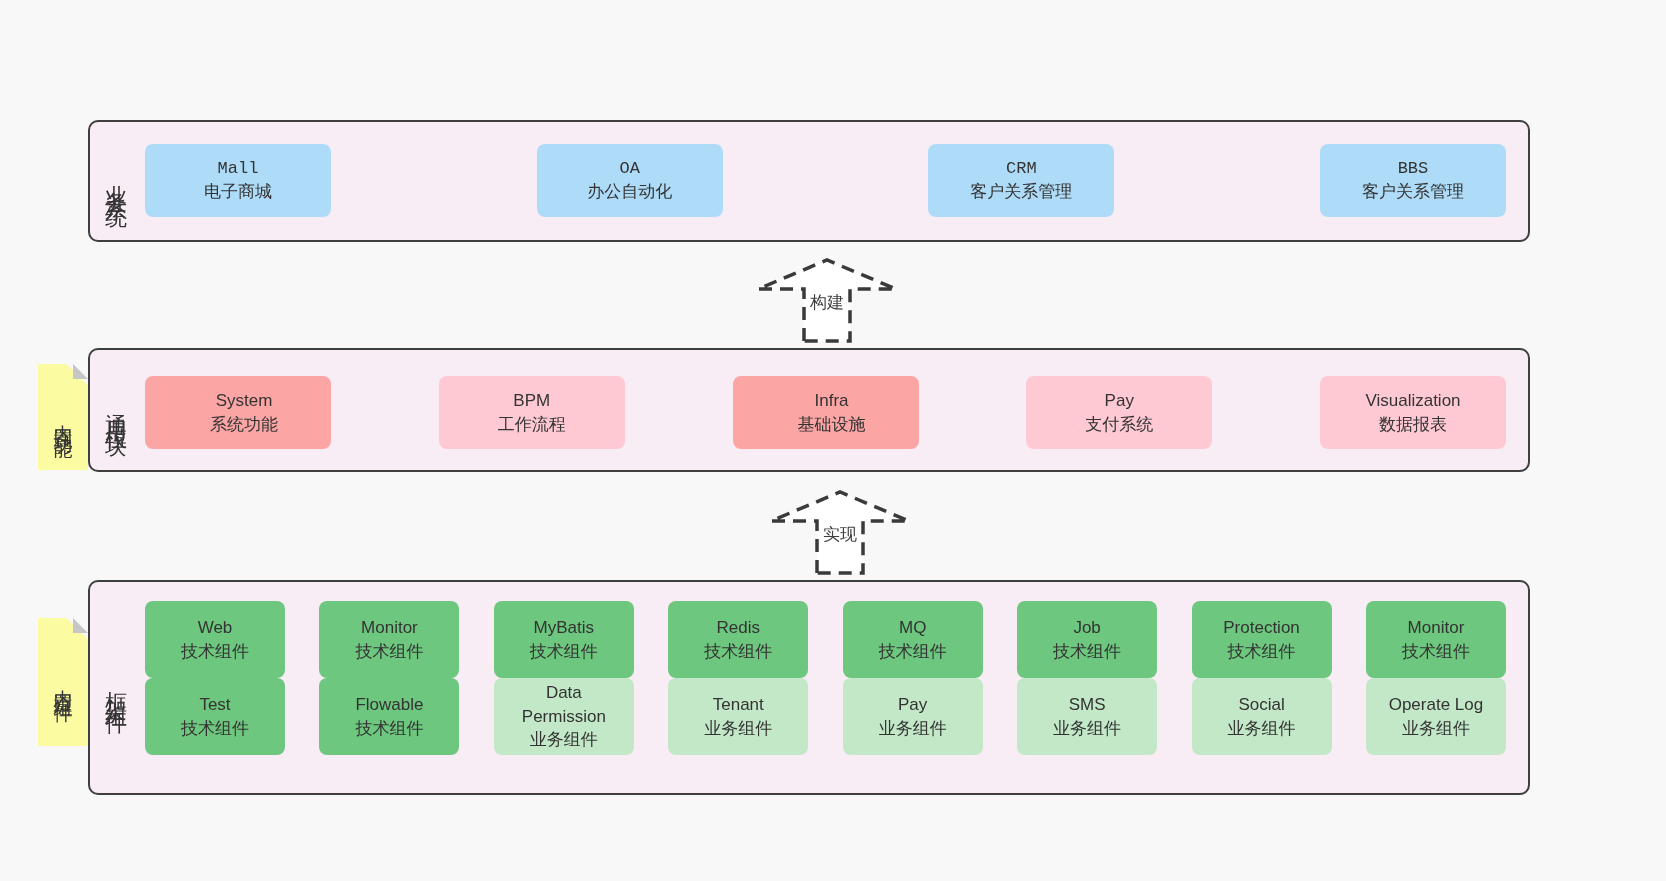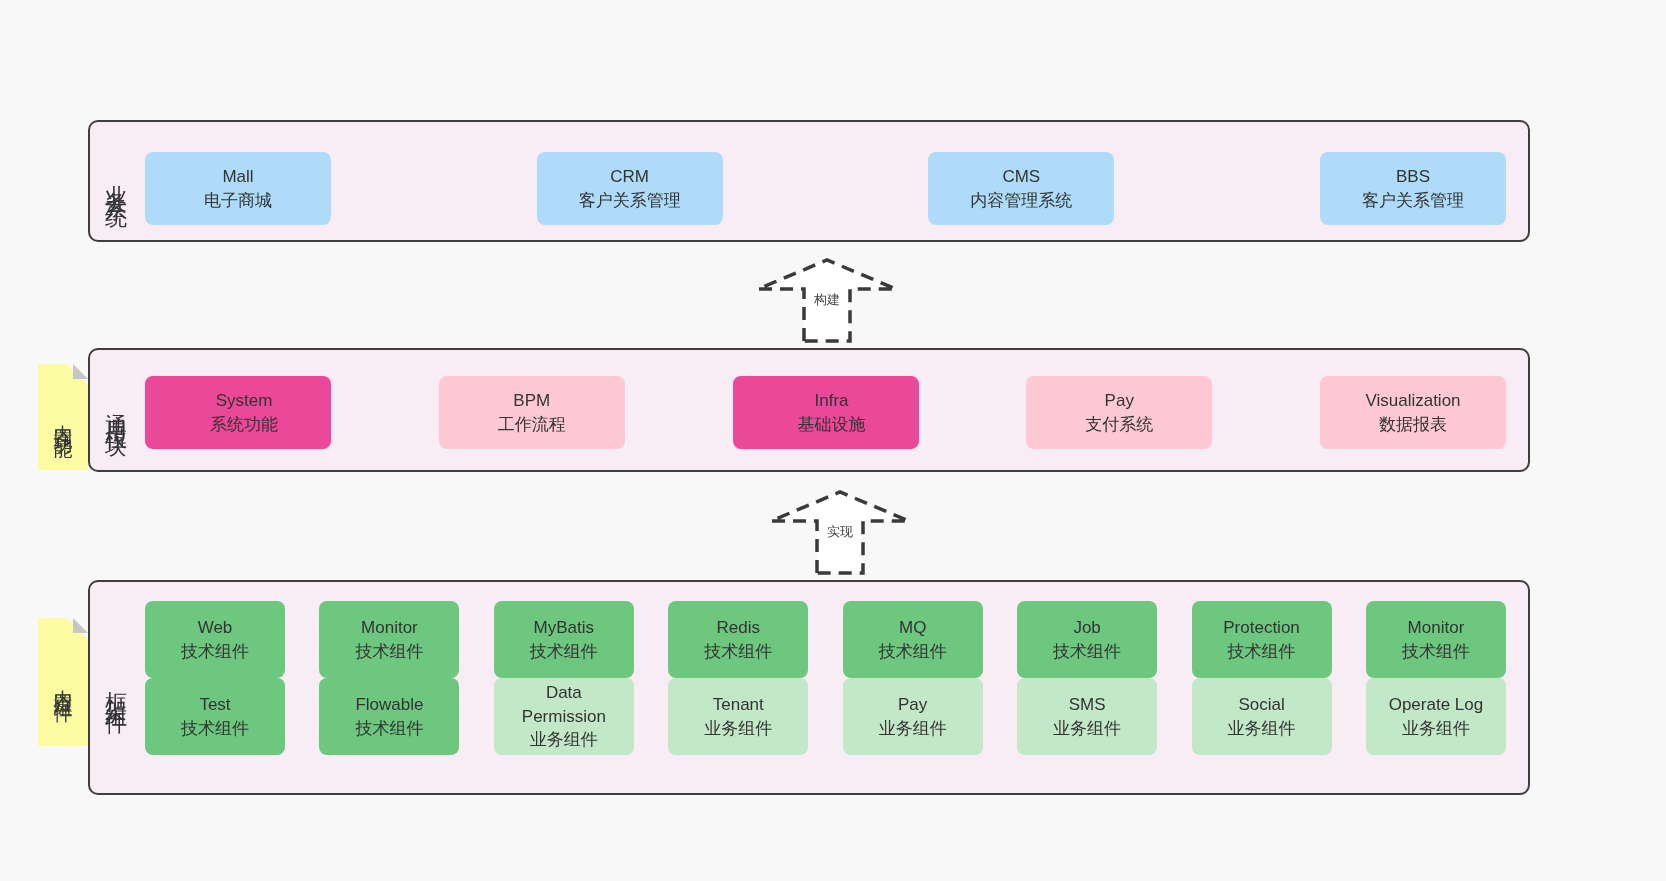--- a/index.html
+++ b/index.html
@@ -27,21 +27,21 @@
   }
   .box{
     display:flex;flex-direction:column;align-items:center;justify-content:center;
     border-radius:8px;text-align:center;line-height:1.4;font-size:17px;
     box-sizing:border-box;padding:4px 8px;
   }
   .section--modules .box,.section--business .box{width:186px;height:73px;}
   .section--components .box{width:140px;height:77px;}
   .section--components .box-row + .box-row{}
   .box--blue{background:#aedcf8;}
-  .box--red{background:#ec4899;padding-left:20px;}
+  .box--red{background:#fca5a5;padding-left:20px;}
   .box--pink{background:#ffc9d3;}
   .box--green{background:#6dc77e;}
   .box--green-light{background:#c2e8c8;}
   .box-title,.box-subtitle{width:100%;}
   
   .sticky{
     position:absolute;left:38px;width:50px;
     background:linear-gradient(225deg,transparent 15px,#fbfba1 0);
     display:flex;align-items:center;justify-content:center;
   }
@@ -52,52 +52,52 @@
   }
   .sticky-text{
     writing-mode:vertical-rl;text-orientation:upright;
     font-size:19px;letter-spacing:5px;color:#333;margin-top:4px;
   }
   
   .arrow{position:absolute;width:150px;height:88px;}
   .arrow svg{display:block;}
   .arrow-label{
     position:absolute;left:50%;top:36px;transform:translateX(-50%);
-    background:#fff;padding:0 3px;font-size:13px;color:#3f3f3f;white-space:nowrap;
+    background:#fff;padding:0 3px;font-size:17px;color:#3f3f3f;white-space:nowrap;
   }
 </style>
 </head>
 <body>
 
 <div class="stage">
 
   <div class="sticky" style="top:364px;height:106px;">
     <span class="fold"></span>
     <span class="sticky-text">内置功能</span>
   </div>
   <div class="sticky" style="top:618px;height:128px;">
     <span class="fold"></span>
     <span class="sticky-text">内置组件</span>
   </div>
 
   <div class="section section--business" style="top:120px;height:122px;">
     <div class="v-label">业务系统</div>
-    <div class="rows" style="top:30px;">
+    <div class="rows" style="top:22px;font-family:Liberation Mono, monospace;">
         <div class="box-row">
           <div class="box box--blue">
             <div class="box-title">Mall</div>
             <div class="box-subtitle">电子商城</div>
           </div>
           <div class="box box--blue">
+            <div class="box-title">OA</div>
+            <div class="box-subtitle">办公自动化</div>
+          </div>
+          <div class="box box--blue">
             <div class="box-title">CRM</div>
             <div class="box-subtitle">客户关系管理</div>
-          </div>
-          <div class="box box--blue">
-            <div class="box-title">CMS</div>
-            <div class="box-subtitle">内容管理系统</div>
           </div>
           <div class="box box--blue">
             <div class="box-title">BBS</div>
             <div class="box-subtitle">客户关系管理</div>
           </div>
         </div>
       </div>
   </div>
 
   <div class="arrow" style="left:752px;top:255px;">

